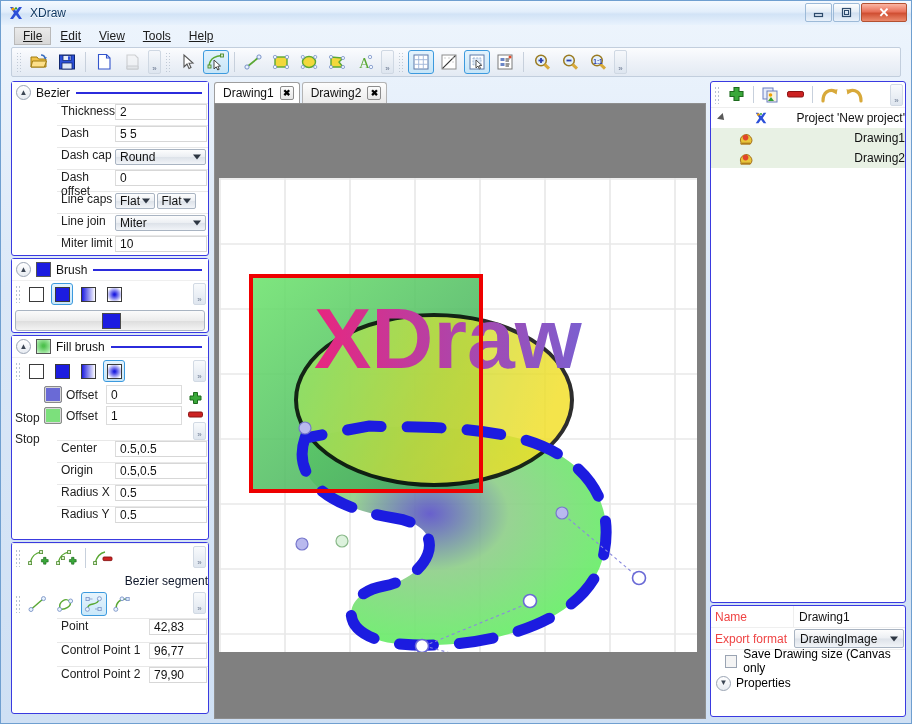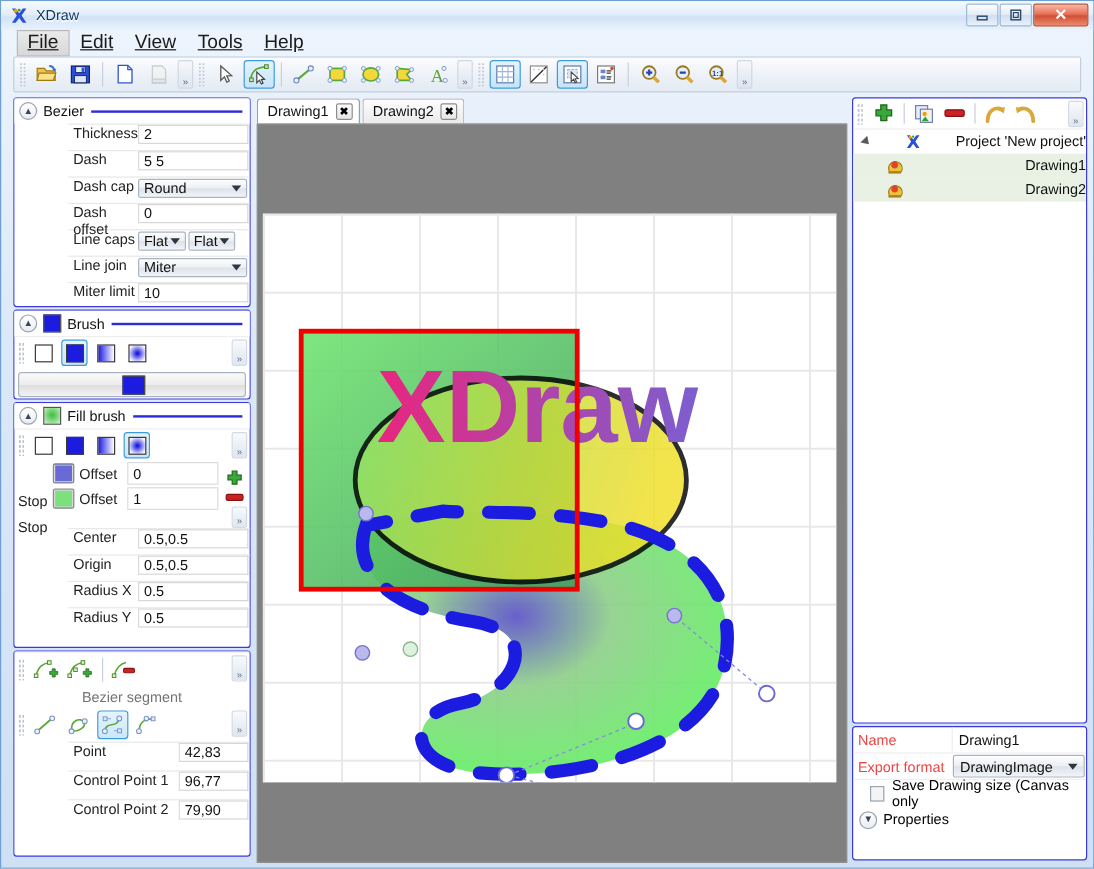--- a/index.html
+++ b/index.html
@@ -41,21 +41,21 @@
     border-color:#b35132; color:#fff; font-weight:bold; font-size:13px;
   }
 
   
   #menubar {
     position:absolute; left:1px; top:25px; width:908px; height:20px;
     display:flex; align-items:center; padding-left:12px;
     background:transparent;
   }
   .menuitem {
-    padding:2px 9px; font-size:16px; color:#1b1b1b; cursor:default;
+    padding:2px 9px; font-size:12px; color:#1b1b1b; cursor:default;
   }
   .menuitem.active {
     background:linear-gradient(180deg,#eaeaea,#d8d8d8);
     border:1px solid #b9b9b9; padding:1px 8px;
   }
   .menuitem u { text-decoration:underline; }
 
   
   #toolbar {
     position:absolute; left:10px; top:46px; width:890px; height:30px;
@@ -174,21 +174,21 @@
   }
   .segIconRow {
     display:flex; align-items:center; height:28px; padding-left:3px; position:relative;
     border-top:1px solid #efefef;
   }
   .segBtn {
     width:26px;height:24px;margin-right:2px;border:1px solid transparent;border-radius:3px;
     display:flex;align-items:center;justify-content:center;
   }
   .segBtn.sel { border:1px solid #3c9ade; background:linear-gradient(180deg,#e6f4fd,#cae8fa); }
-  .segTitle { text-align:center; font-size:12px; color:#737373; padding:3px 0 2px; }
+  .segTitle { text-align:right; font-size:12px; color:#0f172a; padding:3px 0 2px; }
 
   
   #center { position:absolute; left:213px; top:80px; width:492px; height:638px; }
   #tabstrip { display:flex; align-items:flex-end; height:22px; }
   .tab {
     display:flex; align-items:center; height:21px; padding:0 5px 0 8px;
     border:1px solid #b4b4b4; border-bottom:none; border-radius:3px 3px 0 0;
     margin-right:2px; font-size:12px; color:#111;
     background:linear-gradient(180deg,#fdfdfd,#eaeaea);
   }

